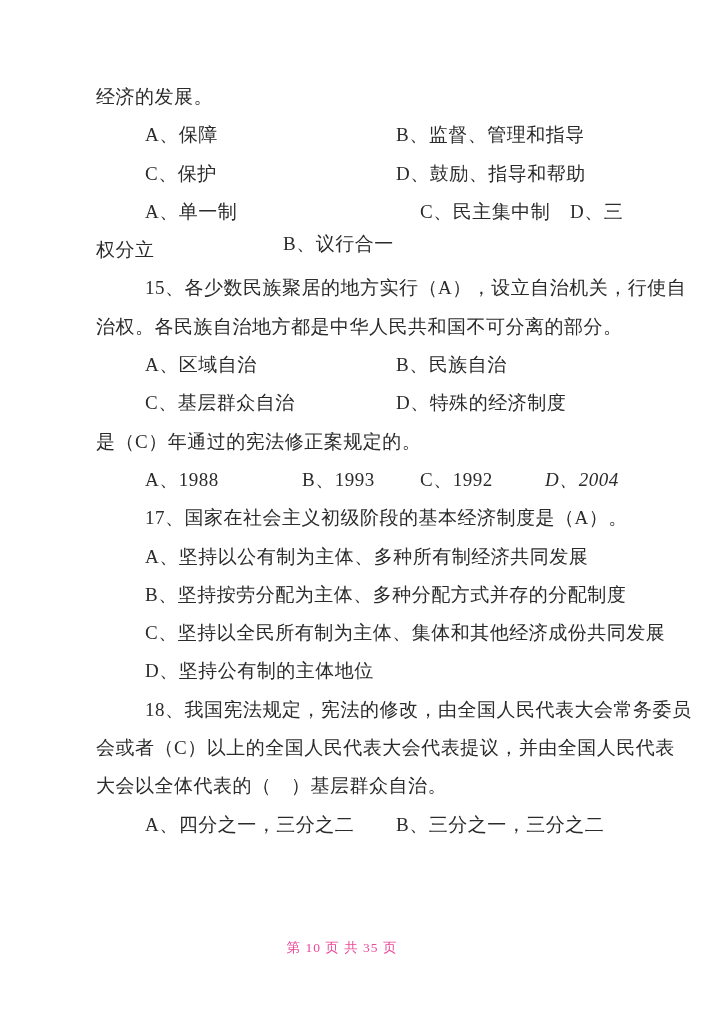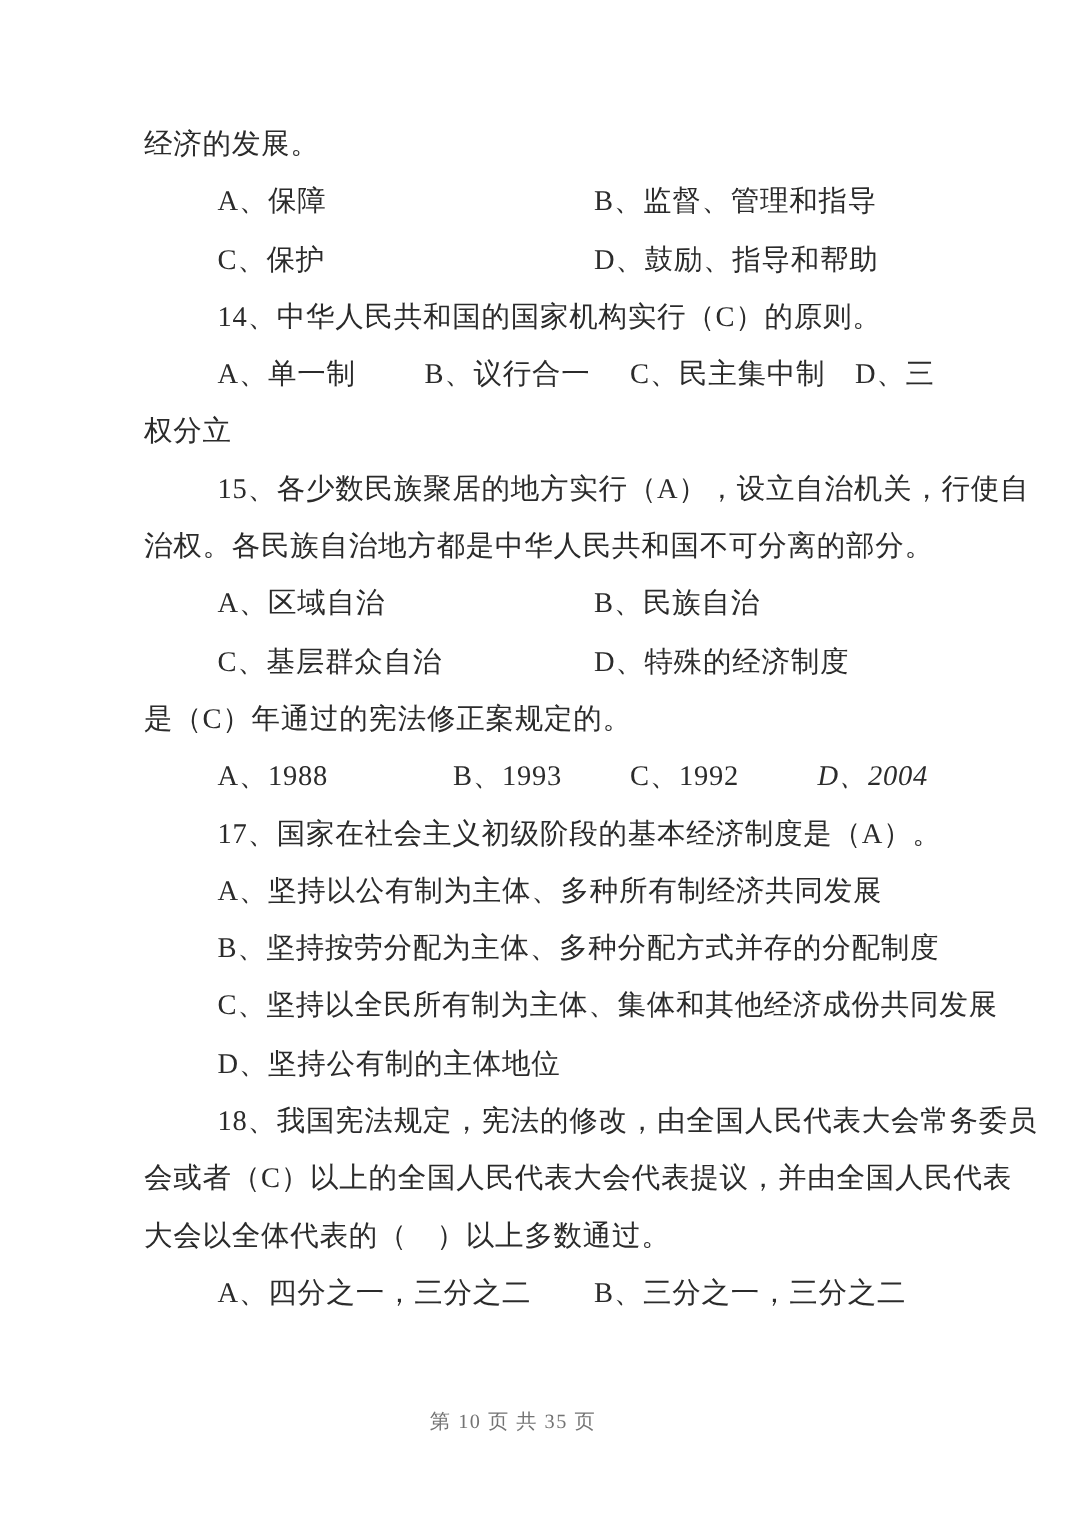--- a/index.html
+++ b/index.html
@@ -27,35 +27,35 @@
     height: 38.3px;
     line-height: 38.3px;
     font-size: 19px;
     white-space: nowrap;
     letter-spacing: 0.5px;
   }
   .ind { padding-left: 49px; }
   
   .c { position: absolute; top: 0; white-space: nowrap; }
   .x49  { left: 49px; }
-  .x187 { left: 187px; }
+  .x187 { left: 187px; margin-top: 32px; }
   .x194 { left: 206px; }
   .x300 { left: 300px; }
   .x324 { left: 324px; }
   .x449 { left: 449px; font-style: italic; }
   .x474 { left: 474px; }
   .footer {
     position: absolute;
     top: 938px;
     left: 0;
     width: 684px;
     text-align: center;
     font-size: 13.5px;
     line-height: 20px;
-    color: #737373;
+    color: #ec4899;
     letter-spacing: 1px;
   }
 </style>
 </head>
 <body>
 
 <div class="page">
   <div class="content">
 
     <div class="line">经济的发展。</div>
@@ -63,21 +63,20 @@
     <div class="line">
       <span class="c x49">A、保障</span>
       <span class="c x300">B、监督、管理和指导</span>
     </div>
 
     <div class="line">
       <span class="c x49">C、保护</span>
       <span class="c x300">D、鼓励、指导和帮助</span>
     </div>
 
-    <div class="line ind">14、中华人民共和国的国家机构实行（C）的原则。</div>
 
     <div class="line">
       <span class="c x49">A、单一制</span>
       <span class="c x187">B、议行合一</span>
       <span class="c x324">C、民主集中制</span>
       <span class="c x474">D、三</span>
     </div>
 
     <div class="line">权分立</div>
 
@@ -104,21 +103,21 @@
     </div>
 
     <div class="line ind">17、国家在社会主义初级阶段的基本经济制度是（A）。</div>
     <div class="line ind">A、坚持以公有制为主体、多种所有制经济共同发展</div>
     <div class="line ind">B、坚持按劳分配为主体、多种分配方式并存的分配制度</div>
     <div class="line ind">C、坚持以全民所有制为主体、集体和其他经济成份共同发展</div>
     <div class="line ind">D、坚持公有制的主体地位</div>
 
     <div class="line ind">18、我国宪法规定，宪法的修改，由全国人民代表大会常务委员</div>
     <div class="line">会或者（C）以上的全国人民代表大会代表提议，并由全国人民代表</div>
-    <div class="line">大会以全体代表的（　）以上多数通过。</div>
+    <div class="line">大会以全体代表的（　）基层群众自治。</div>
 
     <div class="line">
       <span class="c x49">A、四分之一，三分之二</span>
       <span class="c x300">B、三分之一，三分之二</span>
     </div>
 
   </div>
 
   <div class="footer">
     <span>第 10 页 共 35 页</span>

